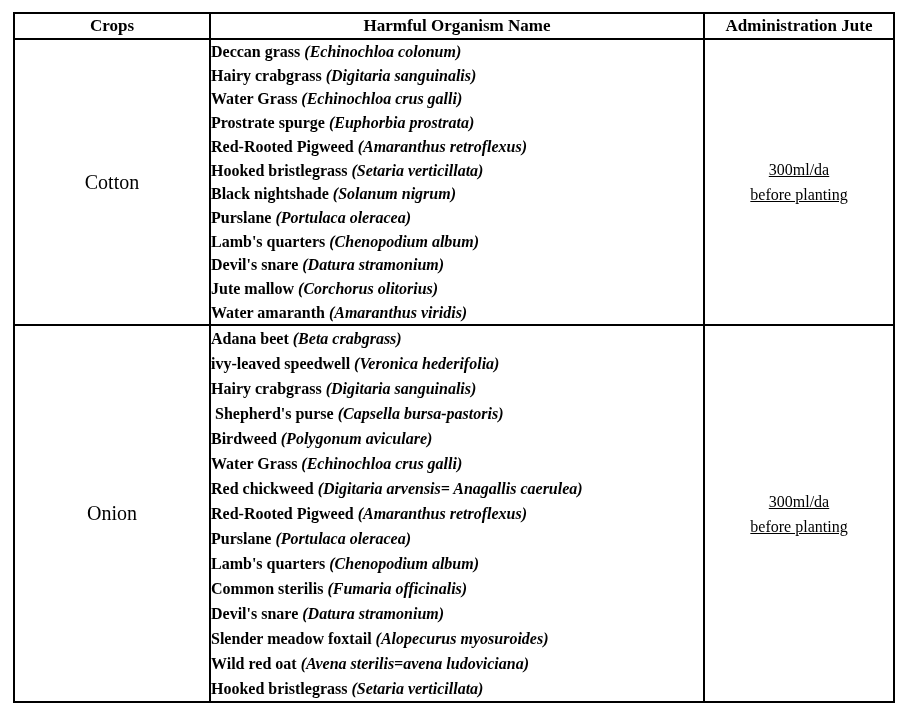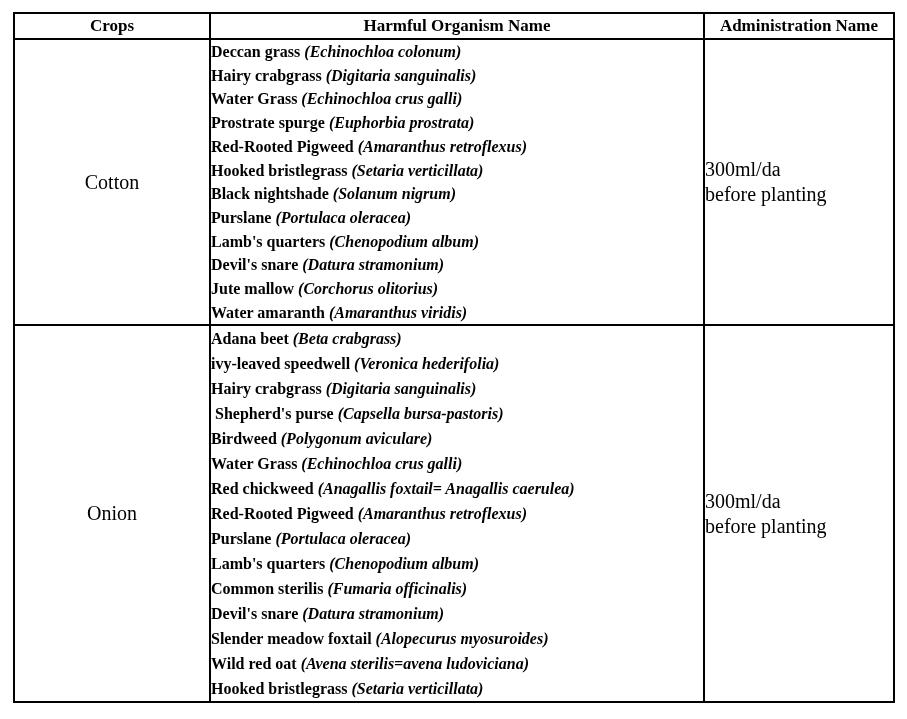--- a/index.html
+++ b/index.html
@@ -50,24 +50,25 @@
     vertical-align: middle;
     font-size: 20px;
   }
   td.organisms-cell {
     vertical-align: middle;
     font-size: 16px;
     padding: 2px 4px 2px 6px;
     font-weight: bold;
   }
   td.dose-cell {
-    text-align: left;
+    text-align: center;
     vertical-align: middle;
-    font-size: 20px;
+    font-size: 16px;
     line-height: 25px;
+    text-decoration: underline;
   }
   tr.row-cotton { height: 286px; }
   tr.row-onion  { height: 375px; }
   tr.row-cotton .org-line { line-height: 23.7px; }
   tr.row-onion  .org-line { line-height: 25px; }
   .org-line { white-space: nowrap; overflow: hidden; }
   .latin { font-style: italic; }
 </style>
 </head>
 <body>
@@ -77,21 +78,21 @@
     <table class="doc-table">
       <colgroup>
         <col class="c-crop">
           <col class="c-org">
           <col class="c-dose">
       </colgroup>
       <thead>
         <tr>
           <th>Crops</th>
           <th>Harmful Organism Name</th>
-          <th>Administration Name</th>
+          <th>Administration Jute</th>
         </tr>
       </thead>
       <tbody>
         <tr class="row-cotton">
           <td class="crop-cell">Cotton</td>
           <td class="organisms-cell">
             <div class="org-line"><span>Deccan grass</span> <span class="latin">(Echinochloa colonum)</span></div>
             <div class="org-line"><span>Hairy crabgrass</span> <span class="latin">(Digitaria sanguinalis)</span></div>
             <div class="org-line"><span>Water Grass</span> <span class="latin">(Echinochloa crus galli)</span></div>
             <div class="org-line"><span>Prostrate spurge</span> <span class="latin">(Euphorbia prostrata)</span></div>
@@ -111,21 +112,21 @@
         </tr>
         <tr class="row-onion">
           <td class="crop-cell">Onion</td>
           <td class="organisms-cell">
             <div class="org-line"><span>Adana beet</span> <span class="latin">(Beta crabgrass)</span></div>
             <div class="org-line"><span>ivy-leaved speedwell</span> <span class="latin">(Veronica hederifolia)</span></div>
             <div class="org-line"><span>Hairy crabgrass</span> <span class="latin">(Digitaria sanguinalis)</span></div>
             <div class="org-line"><span>&nbsp;Shepherd's purse</span> <span class="latin">(Capsella bursa-pastoris)</span></div>
             <div class="org-line"><span>Birdweed</span> <span class="latin">(Polygonum aviculare)</span></div>
             <div class="org-line"><span>Water Grass</span> <span class="latin">(Echinochloa crus galli)</span></div>
-            <div class="org-line"><span>Red chickweed</span> <span class="latin">(Anagallis foxtail= Anagallis caerulea)</span></div>
+            <div class="org-line"><span>Red chickweed</span> <span class="latin">(Digitaria arvensis= Anagallis caerulea)</span></div>
             <div class="org-line"><span>Red-Rooted Pigweed</span> <span class="latin">(Amaranthus retroflexus)</span></div>
             <div class="org-line"><span>Purslane</span> <span class="latin">(Portulaca oleracea)</span></div>
             <div class="org-line"><span>Lamb's quarters</span> <span class="latin">(Chenopodium album)</span></div>
             <div class="org-line"><span>Common sterilis</span> <span class="latin">(Fumaria officinalis)</span></div>
             <div class="org-line"><span>Devil's snare</span> <span class="latin">(Datura stramonium)</span></div>
             <div class="org-line"><span>Slender meadow foxtail</span> <span class="latin">(Alopecurus myosuroides)</span></div>
             <div class="org-line"><span>Wild red oat</span> <span class="latin">(Avena sterilis=avena ludoviciana)</span></div>
             <div class="org-line"><span>Hooked bristlegrass</span> <span class="latin">(Setaria verticillata)</span></div>
           </td>
           <td class="dose-cell">

